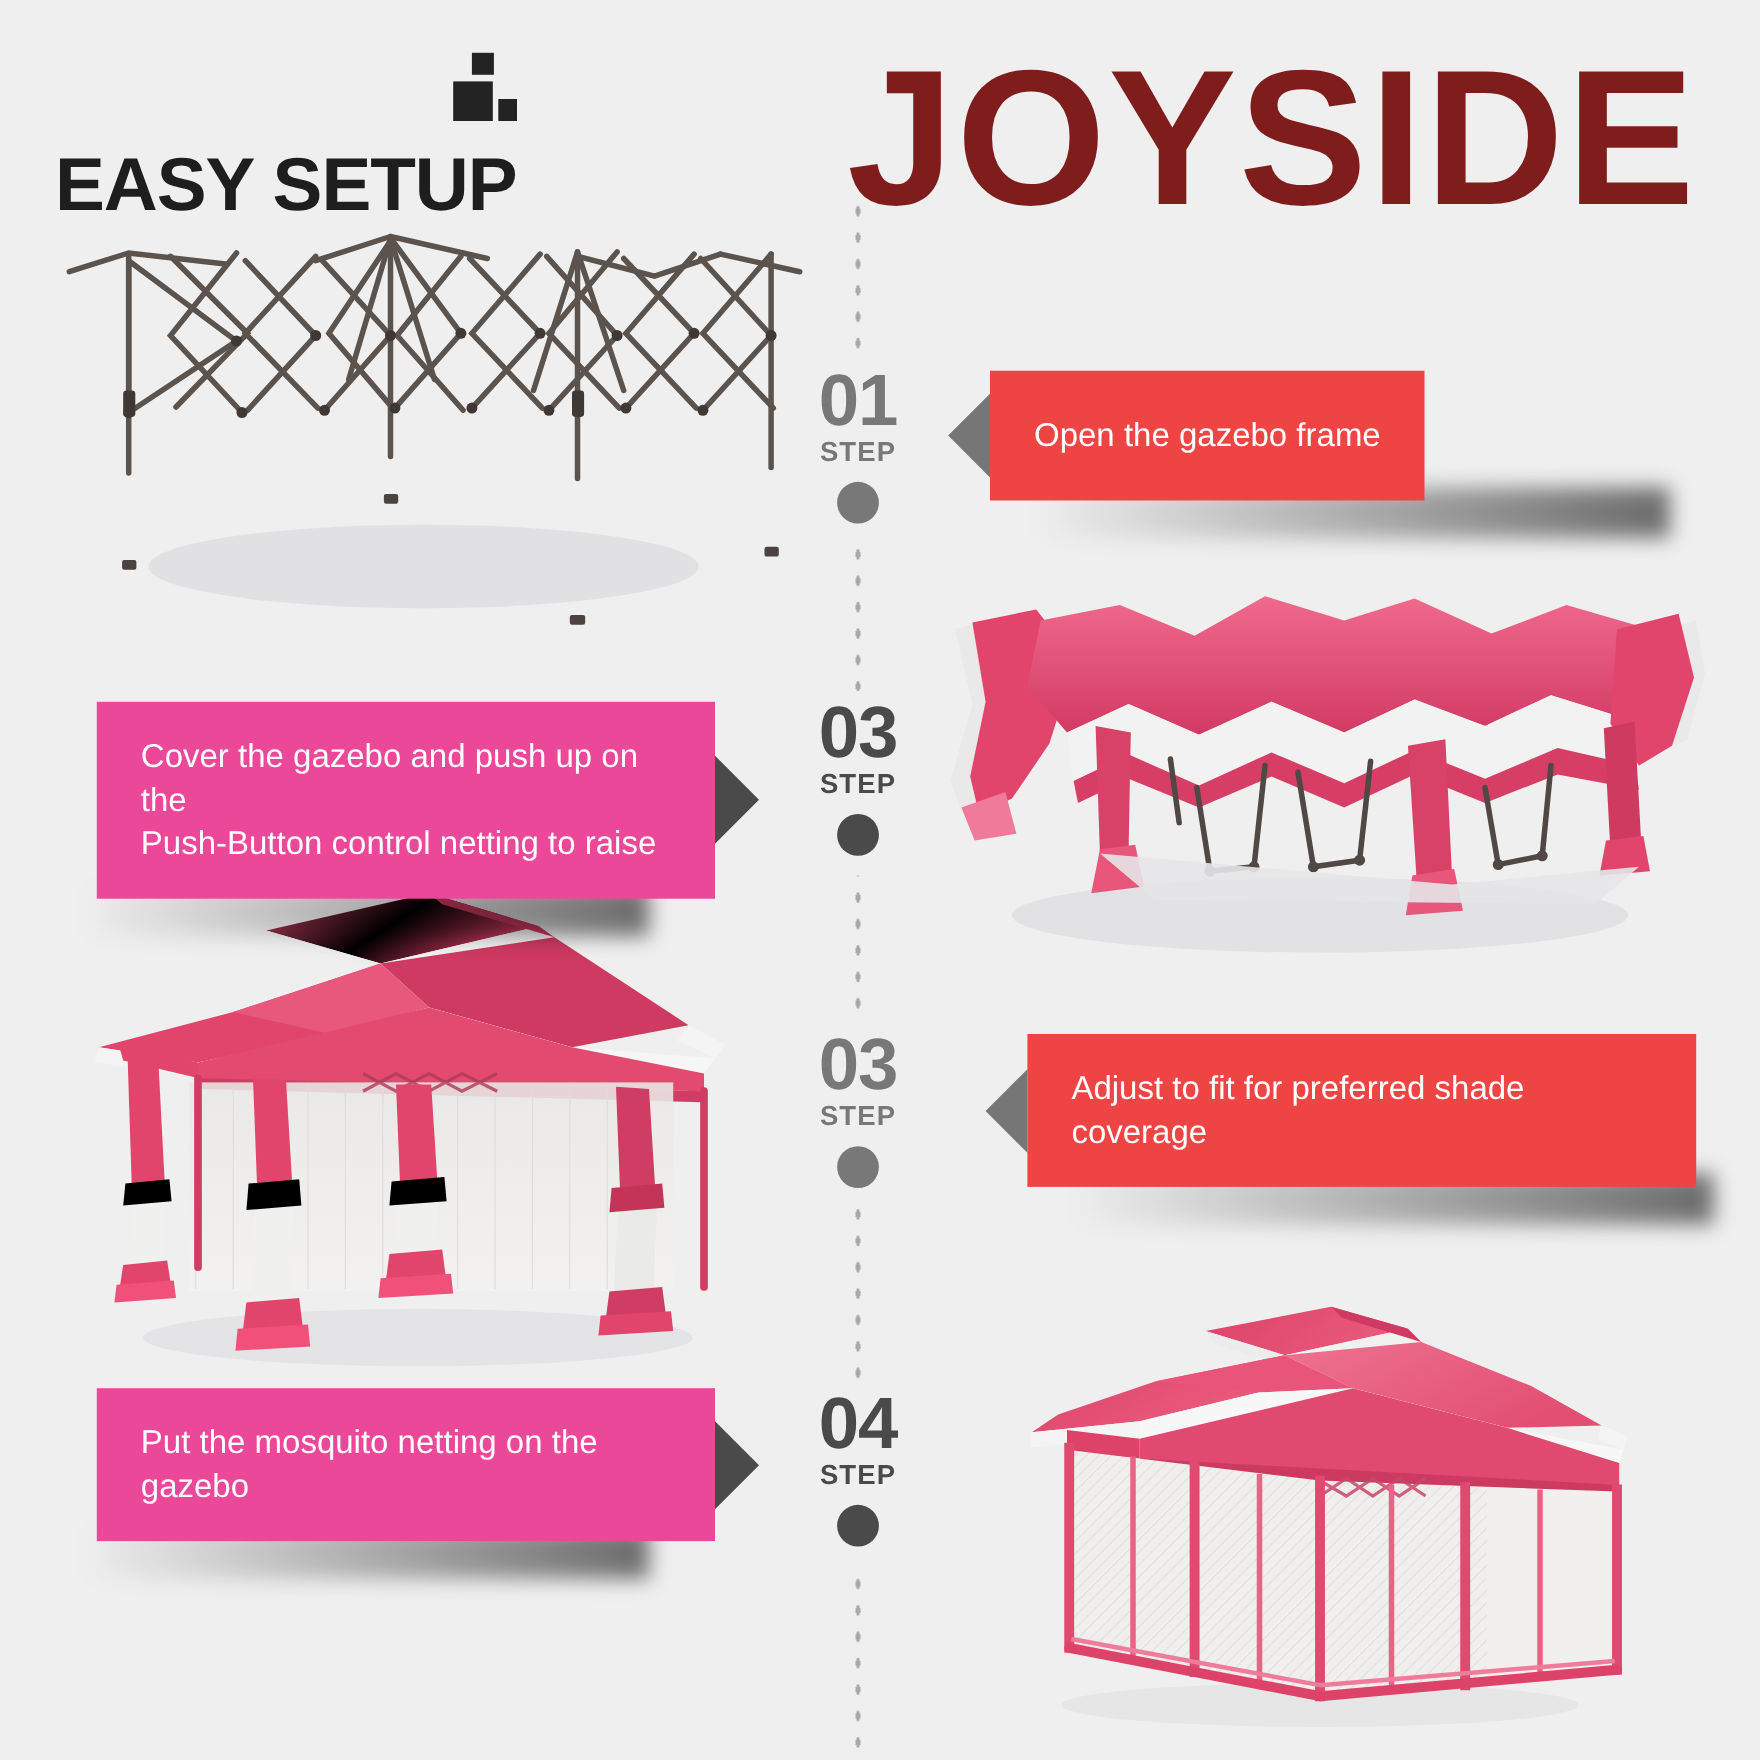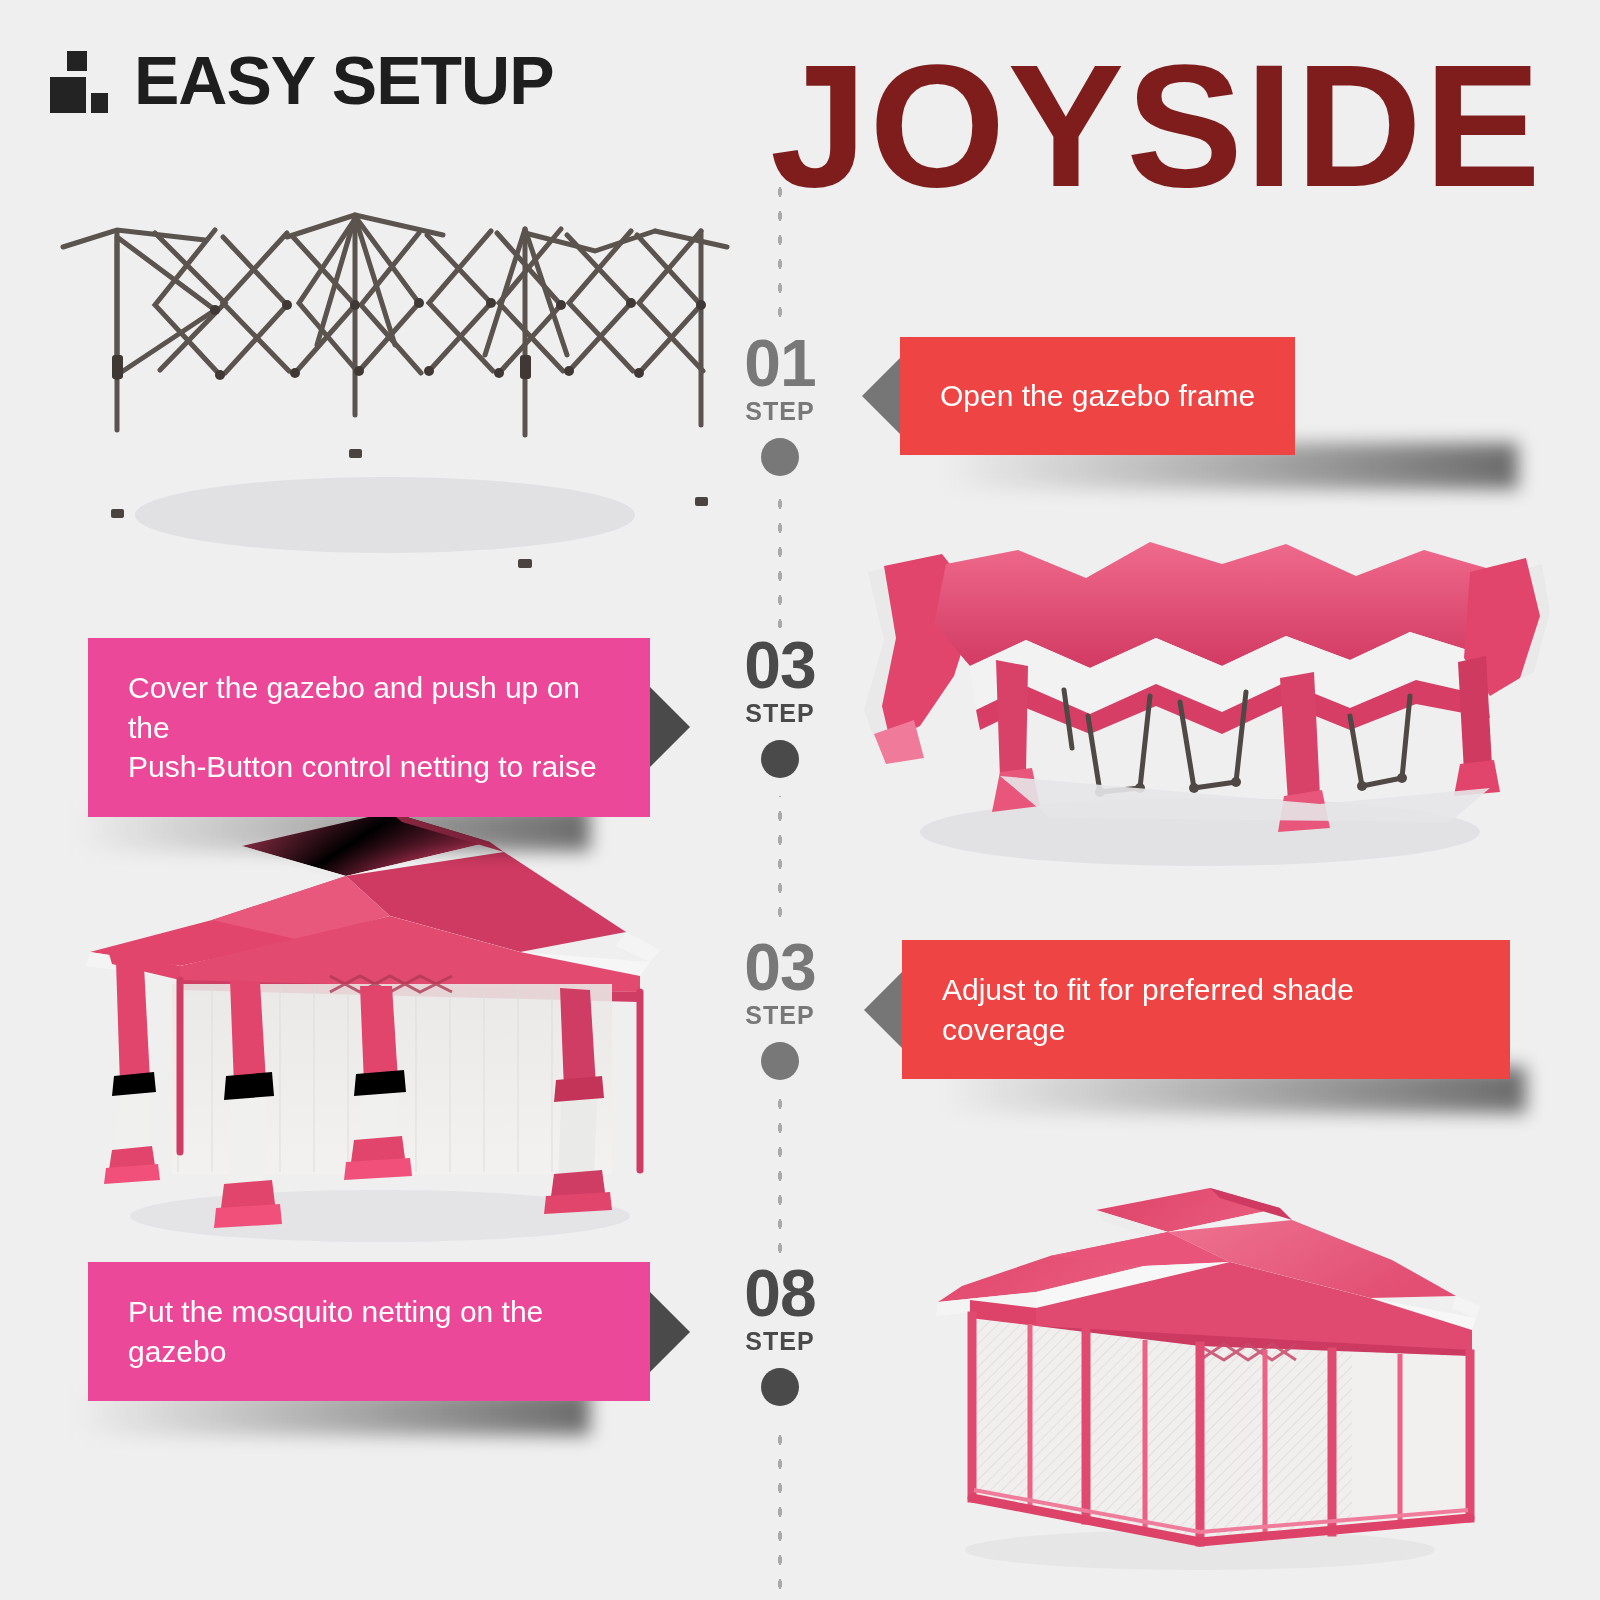--- a/index.html
+++ b/index.html
@@ -28,20 +28,21 @@
   }
 
   
   .header {
     position: absolute;
     left: 50px;
     top: 48px;
     display: flex;
     align-items: flex-end;
     gap: 26px;
+    flex-direction: column;
   }
   .logo-mark {
     position: relative;
     width: 58px;
     height: 62px;
     flex: none;
   }
   .logo-mark i {
     position: absolute;
     background: #232323;
@@ -452,21 +453,21 @@
     </g>
   </svg>
 </div>
 
 <div class="step-marker tone-light" style="top:936px;">
   <div class="num">03</div>
   <div class="word">STEP</div>
   <div class="dot"></div>
 </div>
 
-<div class="callout tone-light-box arrow-left" style="left:902px; top:940px; width:608px;align-items:flex-end;">
+<div class="callout tone-light-box arrow-left" style="left:934px; top:940px; width:608px;align-items:flex-end;">
   <div class="body">
     <span class="nub"></span>
     <span class="text">Adjust to fit for preferred shade coverage</span>
   </div>
   <div class="shadow shadow-right"></div>
 </div>
 
 <div class="photo" style="left:900px; top:1150px; width:600px; height:420px;">
   <svg viewBox="0 0 600 420" preserveAspectRatio="none">
     <defs>
@@ -535,21 +536,21 @@
       <path d="M300 392 L570 368"></path>
     </g>
     <g stroke="#f07c9b" stroke-width="4" fill="none">
       <path d="M74 340 L300 382"></path>
       <path d="M300 382 L568 360"></path>
     </g>
   </svg>
 </div>
 
 <div class="step-marker tone-dark" style="top:1262px;">
-  <div class="num">08</div>
+  <div class="num">04</div>
   <div class="word">STEP</div>
   <div class="dot"></div>
 </div>
 
 <div class="callout tone-dark-box arrow-right" style="left:88px; top:1262px; width:562px;">
   <div class="body">
     <span class="text">Put the mosquito netting on the gazebo</span>
     <span class="nub"></span>
   </div>
   <div class="shadow shadow-left"></div>

